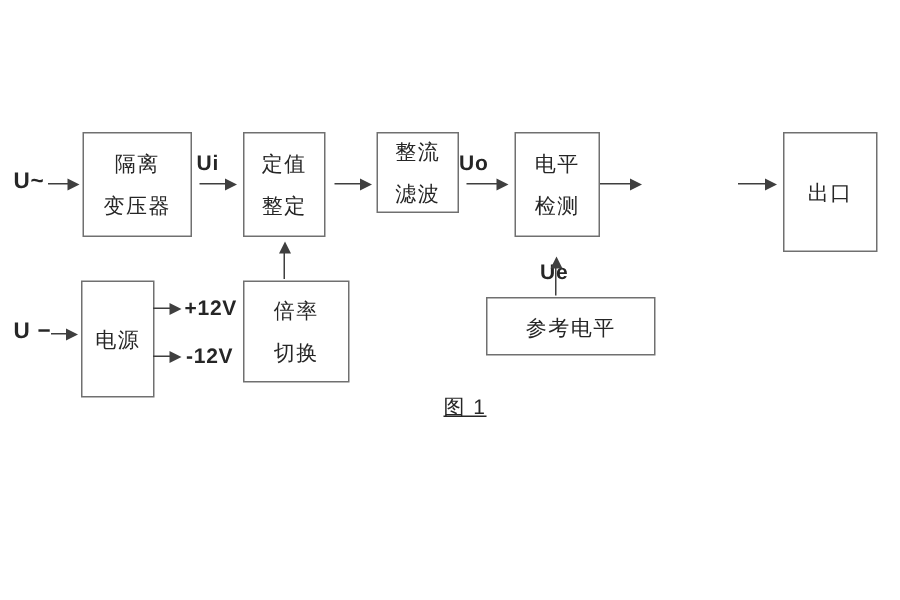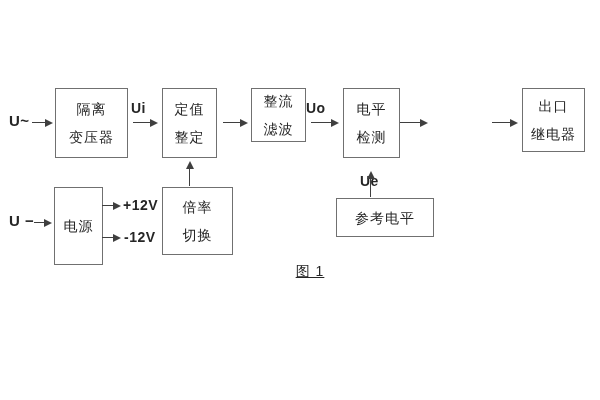--- a/index.html
+++ b/index.html
@@ -64,35 +64,34 @@
     <span class="bl">整流</span>
     <span class="bl">滤波</span>
   </div>
 
   <div class="box" style="left:343px;top:88px;width:57px;height:70px">
     <span class="bl">电平</span>
     <span class="bl">检测</span>
   </div>
 
 
-  <div class="box" style="left:522px;top:88px;width:63px;height:64px">
+  <div class="box" style="left:522px;top:88px;width:63px;height:80px">
     <span class="bl">出口</span>
-    <span class="bl">继电器</span>
   </div>
 
   <div class="box" style="left:54px;top:187px;width:49px;height:78px">
     <span class="bl">电源</span>
   </div>
 
   <div class="box" style="left:162px;top:187px;width:71px;height:68px">
     <span class="bl">倍率</span>
     <span class="bl">切换</span>
   </div>
 
-  <div class="box" style="left:336px;top:198px;width:98px;height:39px">
+  <div class="box" style="left:324px;top:198px;width:113px;height:39px">
     <span class="bl">参考电平</span>
   </div>
 
   <div class="lbl big" style="left:9px;top:112px">U~</div>
   <div class="lbl big" style="left:9px;top:212px">U −</div>
   <div class="lbl" style="left:131px;top:100px;width:28px;text-align:left">Ui</div>
   <div class="lbl" style="left:306px;top:100px;width:32px;">Uo</div>
   <div class="lbl" style="left:360px;top:173px">Ue</div>
   <div class="lbl" style="left:123px;top:197px">+12V</div>
   <div class="lbl" style="left:124px;top:229px">-12V</div>

